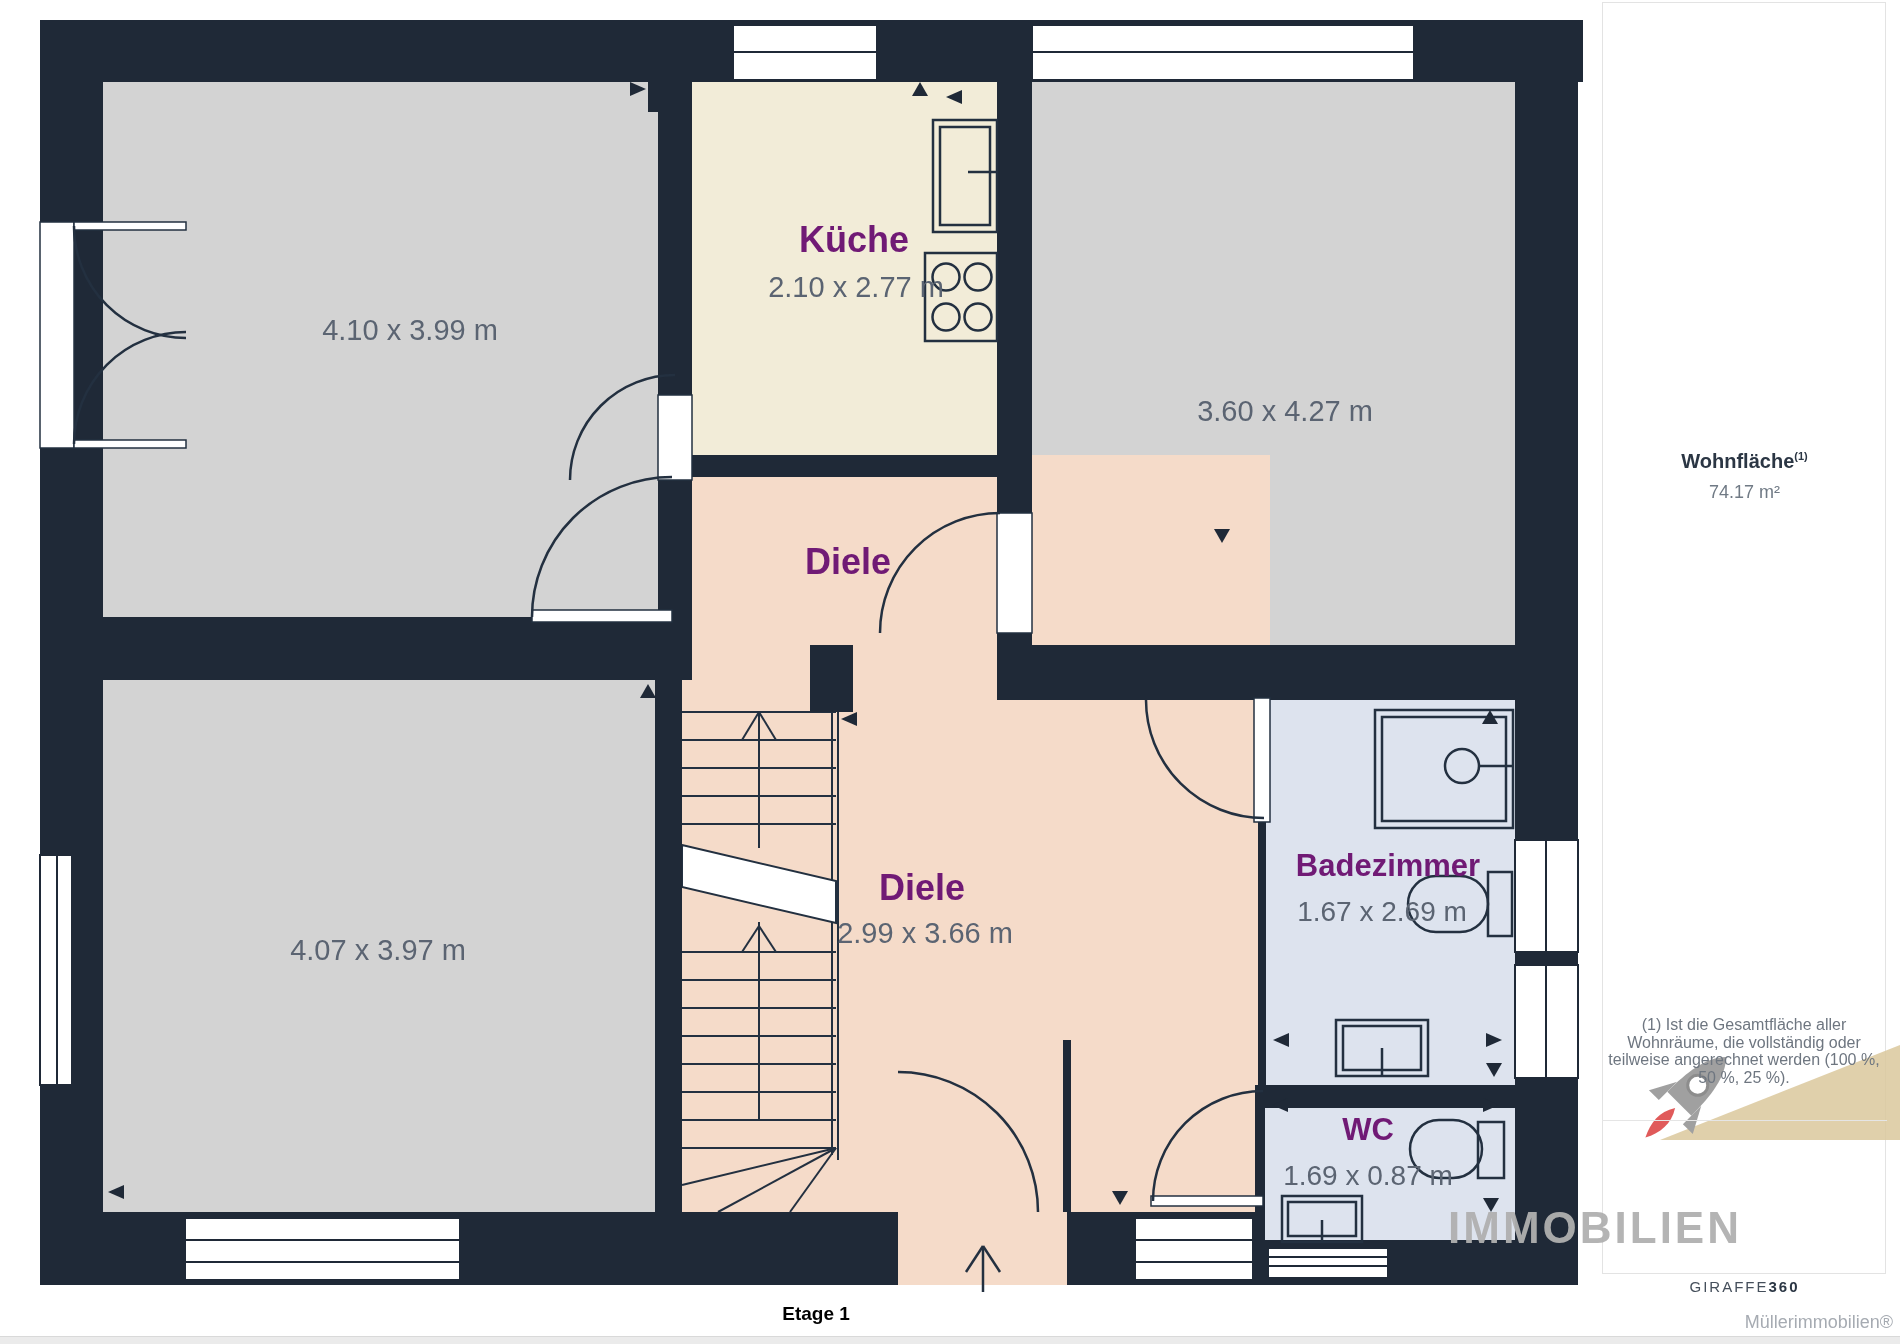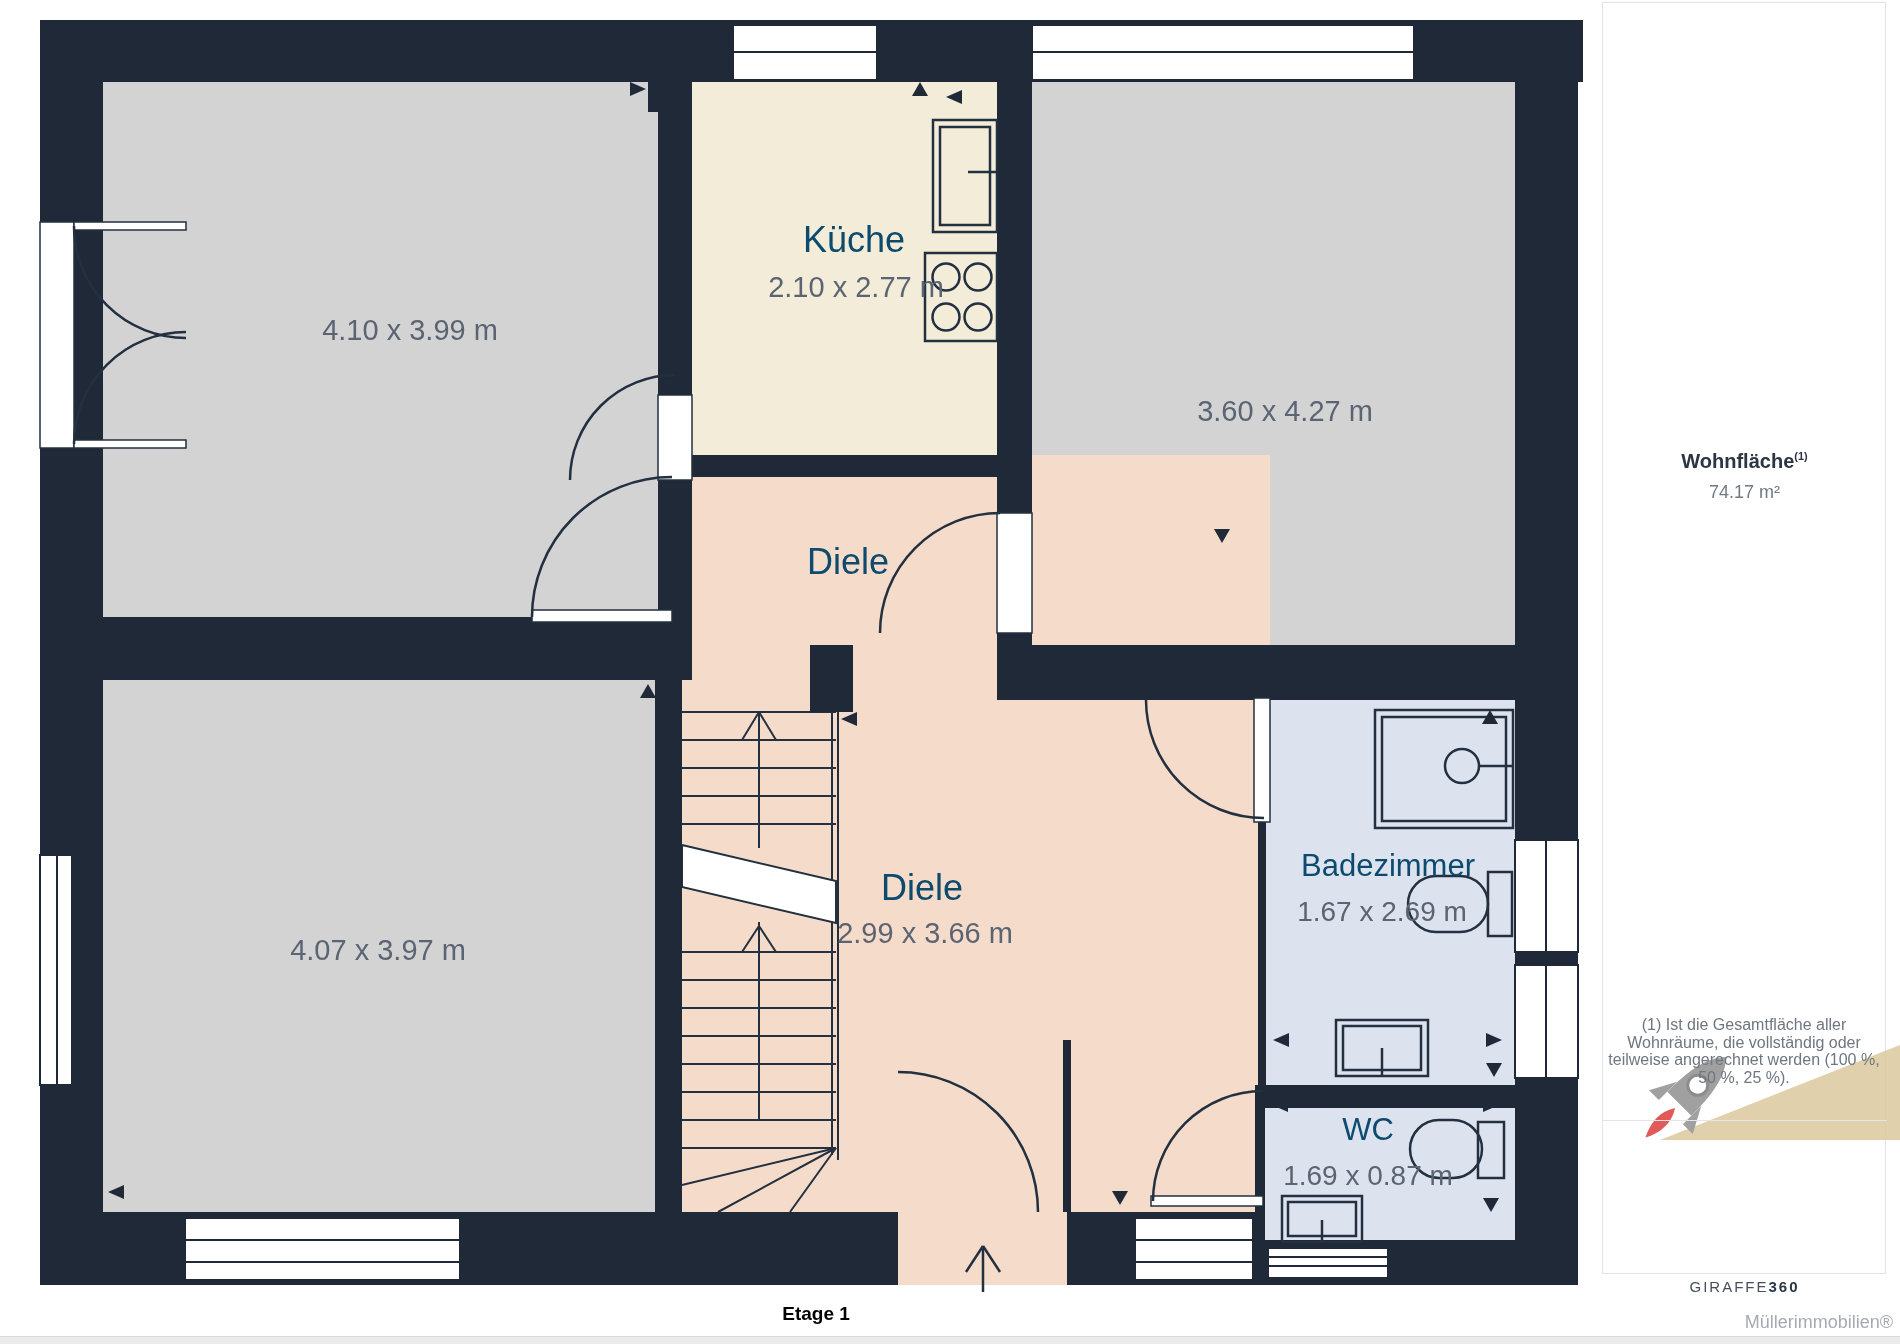--- a/index.html
+++ b/index.html
@@ -1,20 +1,20 @@
 <!DOCTYPE html>
 <html><head>
 <meta charset="utf-8">
 <style>
   html,body{margin:0;padding:0;background:#fff;}
   .canvas{position:relative;width:1900px;height:1344px;background:#ffffff;overflow:hidden;
           font-family:"Liberation Sans",sans-serif;}
   .plan-svg{position:absolute;left:0;top:0;z-index:1;}
   .lbl{position:absolute;transform:translate(-50%,-50%);white-space:nowrap;z-index:2;text-align:center;}
-  .room-name{font-weight:normal;color:#0c4a6e;}
+  .room-name{font-weight:bold;color:#701a75;}
   .room-dims{color:#5b6472;}
   .sidebar-panel{position:absolute;left:1602px;top:2px;width:284px;height:1272px;background:#fff;
                  border:1px solid #e3e3e3;z-index:0;box-sizing:border-box;}
   .sidebar-divider{position:absolute;left:1602px;top:1120px;width:285px;border-top:1px solid #e5e5e5;z-index:4;}
   .sb-text{position:absolute;z-index:4;}
   .area-block{left:1602px;top:450px;width:285px;text-align:center;}
   .area-title{font-size:20px;font-weight:bold;color:#2b3644;}
   .area-title sup{font-size:11px;}
   .area-value{font-size:18px;color:#707a85;margin-top:9px;}
   .footnote{left:1606px;width:276px;text-align:center;font-size:16px;line-height:17.5px;color:#6e7680;}
@@ -239,20 +239,21 @@
   <svg class="wm" style="left:1600px;top:1020px;" width="300" height="180" viewBox="0 0 300 180">
     <polygon points="60,120 300,25 300,120" fill="#dbc89c" opacity="0.85"></polygon>
     <g transform="translate(85,78) rotate(45)">
       <path d="M0,-58 C14,-44 17,-20 17,8 L-17,8 C-17,-20 -14,-44 0,-58 Z" fill="#a0a0a0"></path>
       <circle cx="0" cy="-18" r="10" fill="#ffffff" stroke="#8d8d8d" stroke-width="3"></circle>
       <path d="M-17,-6 L-31,20 L-17,20 Z" fill="#a0a0a0"></path>
       <path d="M17,-6 L31,20 L17,20 Z" fill="#a0a0a0"></path>
       <path d="M0,14 C9,28 7,42 0,56 C-7,42 -9,28 0,14 Z" fill="#e05a5a"></path>
     </g>
   </svg>
+  <div class="wm wm-immo">IMMOBILIEN</div>
 
   <div class="sb-text area-block">
     <div class="area-title"><span>Wohnfläche</span><sup>(1)</sup></div>
     <div class="area-value">74.17 m²</div>
   </div>
 
   <div class="sb-text footnote fn1">(1) Ist die Gesamtfläche aller Wohnräume, die vollständig oder teilweise angerechnet werden (100 %, 50 %, 25 %).</div>
 
   <div class="sidebar-divider"></div>
 

